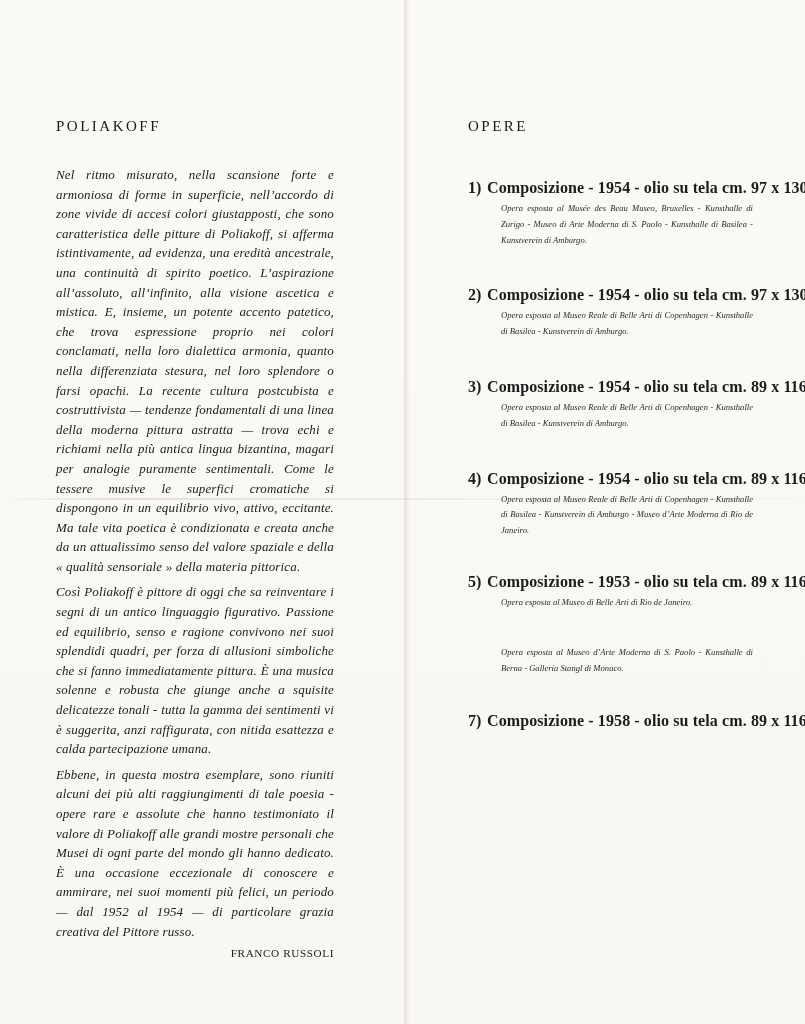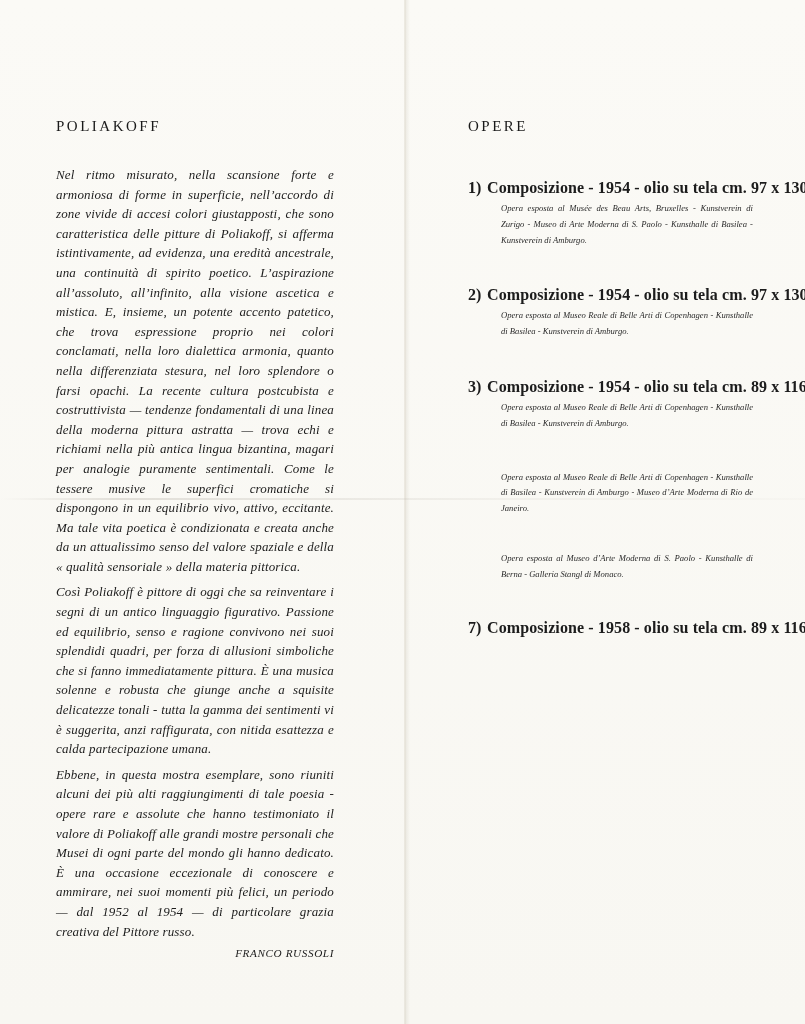--- a/index.html
+++ b/index.html
@@ -37,21 +37,21 @@
     margin-top: 30px;
     font-family: "Liberation Serif", serif;
     font-style: italic;
     font-size: 13px;
     line-height: 19.6px;
     text-align: justify;
     letter-spacing: 0.15px;
   }
   .essay p { margin: 0 0 6px 0; }
   .signature {
-    text-align: right; font-style: italic;
+    text-align: right; 
     font-family: "Liberation Serif", serif;
     font-size: 11.2px; letter-spacing: 0.6px;
     margin-top: 2px;
   }
 
   .works { margin-top: 44px; }
   .work { margin-bottom: 32px; }
   .work-title {
     font-family: Liberation Serif, serif;
     font-weight: bold; font-size: 16px;
@@ -88,37 +88,42 @@
     </div>
     <div class="signature">FRANCO RUSSOLI</div>
   </section>
 
   <section class="right-col">
     <h1 class="heading">OPERE</h1>
     <div class="works">
 
       <div class="work" style="margin-bottom:38px;">
         <div class="work-title"><span class="work-num">1)</span><span>Composizione - 1954 - olio su tela cm. 97 x 130</span></div>
-        <div class="work-desc">Opera esposta al Musée des Beau Arts, Bruxelles - Kunstverein di Zurigo - Museo di Arte Moderna di S. Paolo - Kunsthalle di Basilea - Kunstverein di Amburgo.</div>
+        <div class="work-desc">Opera esposta al Musée des Beau Museo, Bruxelles - Kunsthalle di Zurigo - Museo di Arte Moderna di S. Paolo - Kunsthalle di Basilea - Kunstverein di Amburgo.</div>
       </div>
 
       <div class="work" style="margin-bottom:38px;">
         <div class="work-title"><span class="work-num">2)</span><span>Composizione - 1954 - olio su tela cm. 97 x 130</span></div>
         <div class="work-desc">Opera esposta al Museo Reale di Belle Arti di Copenhagen - Kunsthalle di Basilea - Kunstverein di Amburgo.</div>
       </div>
 
       <div class="work" style="margin-bottom:38px;">
         <div class="work-title"><span class="work-num">3)</span><span>Composizione - 1954 - olio su tela cm. 89 x 116</span></div>
         <div class="work-desc">Opera esposta al Museo Reale di Belle Arti di Copenhagen - Kunsthalle di Basilea - Kunstverein di Amburgo.</div>
       </div>
 
       <div class="work" style="margin-bottom:34px;">
+        <div class="work-title"><span class="work-num">4)</span><span>Composizione - 1954 - olio su tela cm. 89 x 116</span></div>
         <div class="work-desc">Opera esposta al Museo Reale di Belle Arti di Copenhagen - Kunsthalle di Basilea - Kunstverein di Amburgo - Museo d’Arte Moderna di Rio de Janeiro.</div>
       </div>
 
+      <div class="work" style="margin-bottom:34px;">
+        <div class="work-title"><span class="work-num">5)</span><span>Composizione - 1953 - olio su tela cm. 89 x 116</span></div>
+        <div class="work-desc">Opera esposta al Museo di Belle Arti di Rio de Janeiro.</div>
+      </div>
 
       <div class="work" style="margin-bottom:36px;">
         <div class="work-desc">Opera esposta al Museo d’Arte Moderna di S. Paolo - Kunsthalle di Berna - Galleria Stangl di Monaco.</div>
       </div>
 
       <div class="work" style="margin-bottom:36px;">
         <div class="work-title"><span class="work-num">7)</span><span>Composizione - 1958 - olio su tela cm. 89 x 116</span></div>
       </div>
 
     </div>

